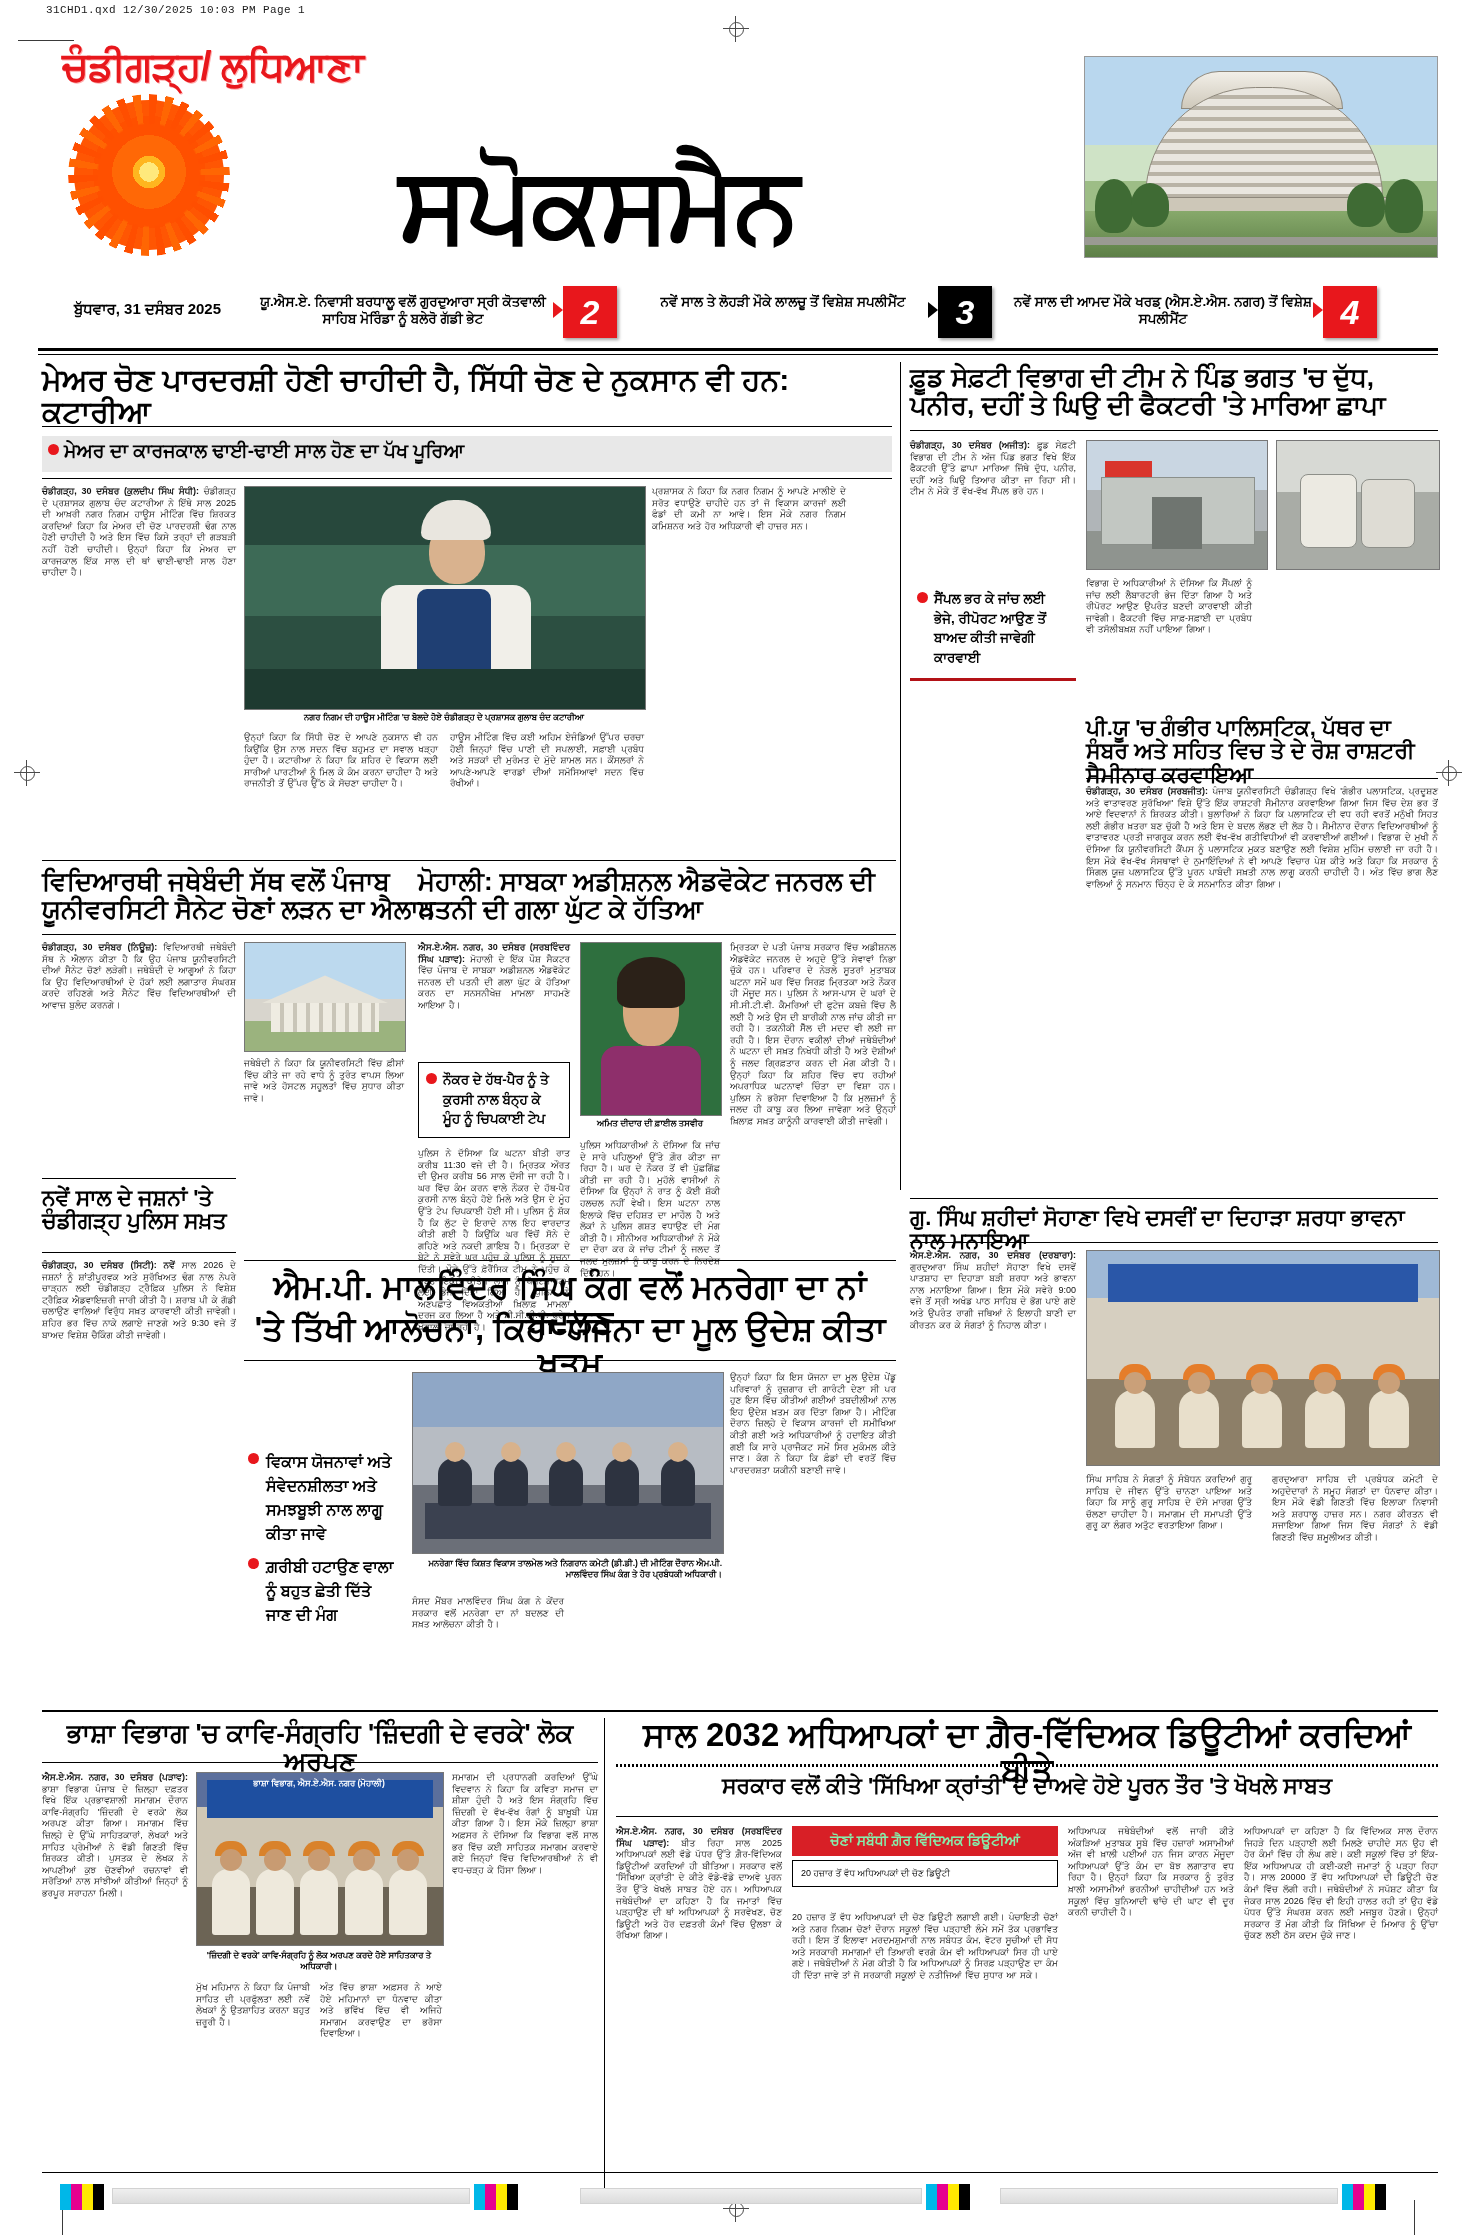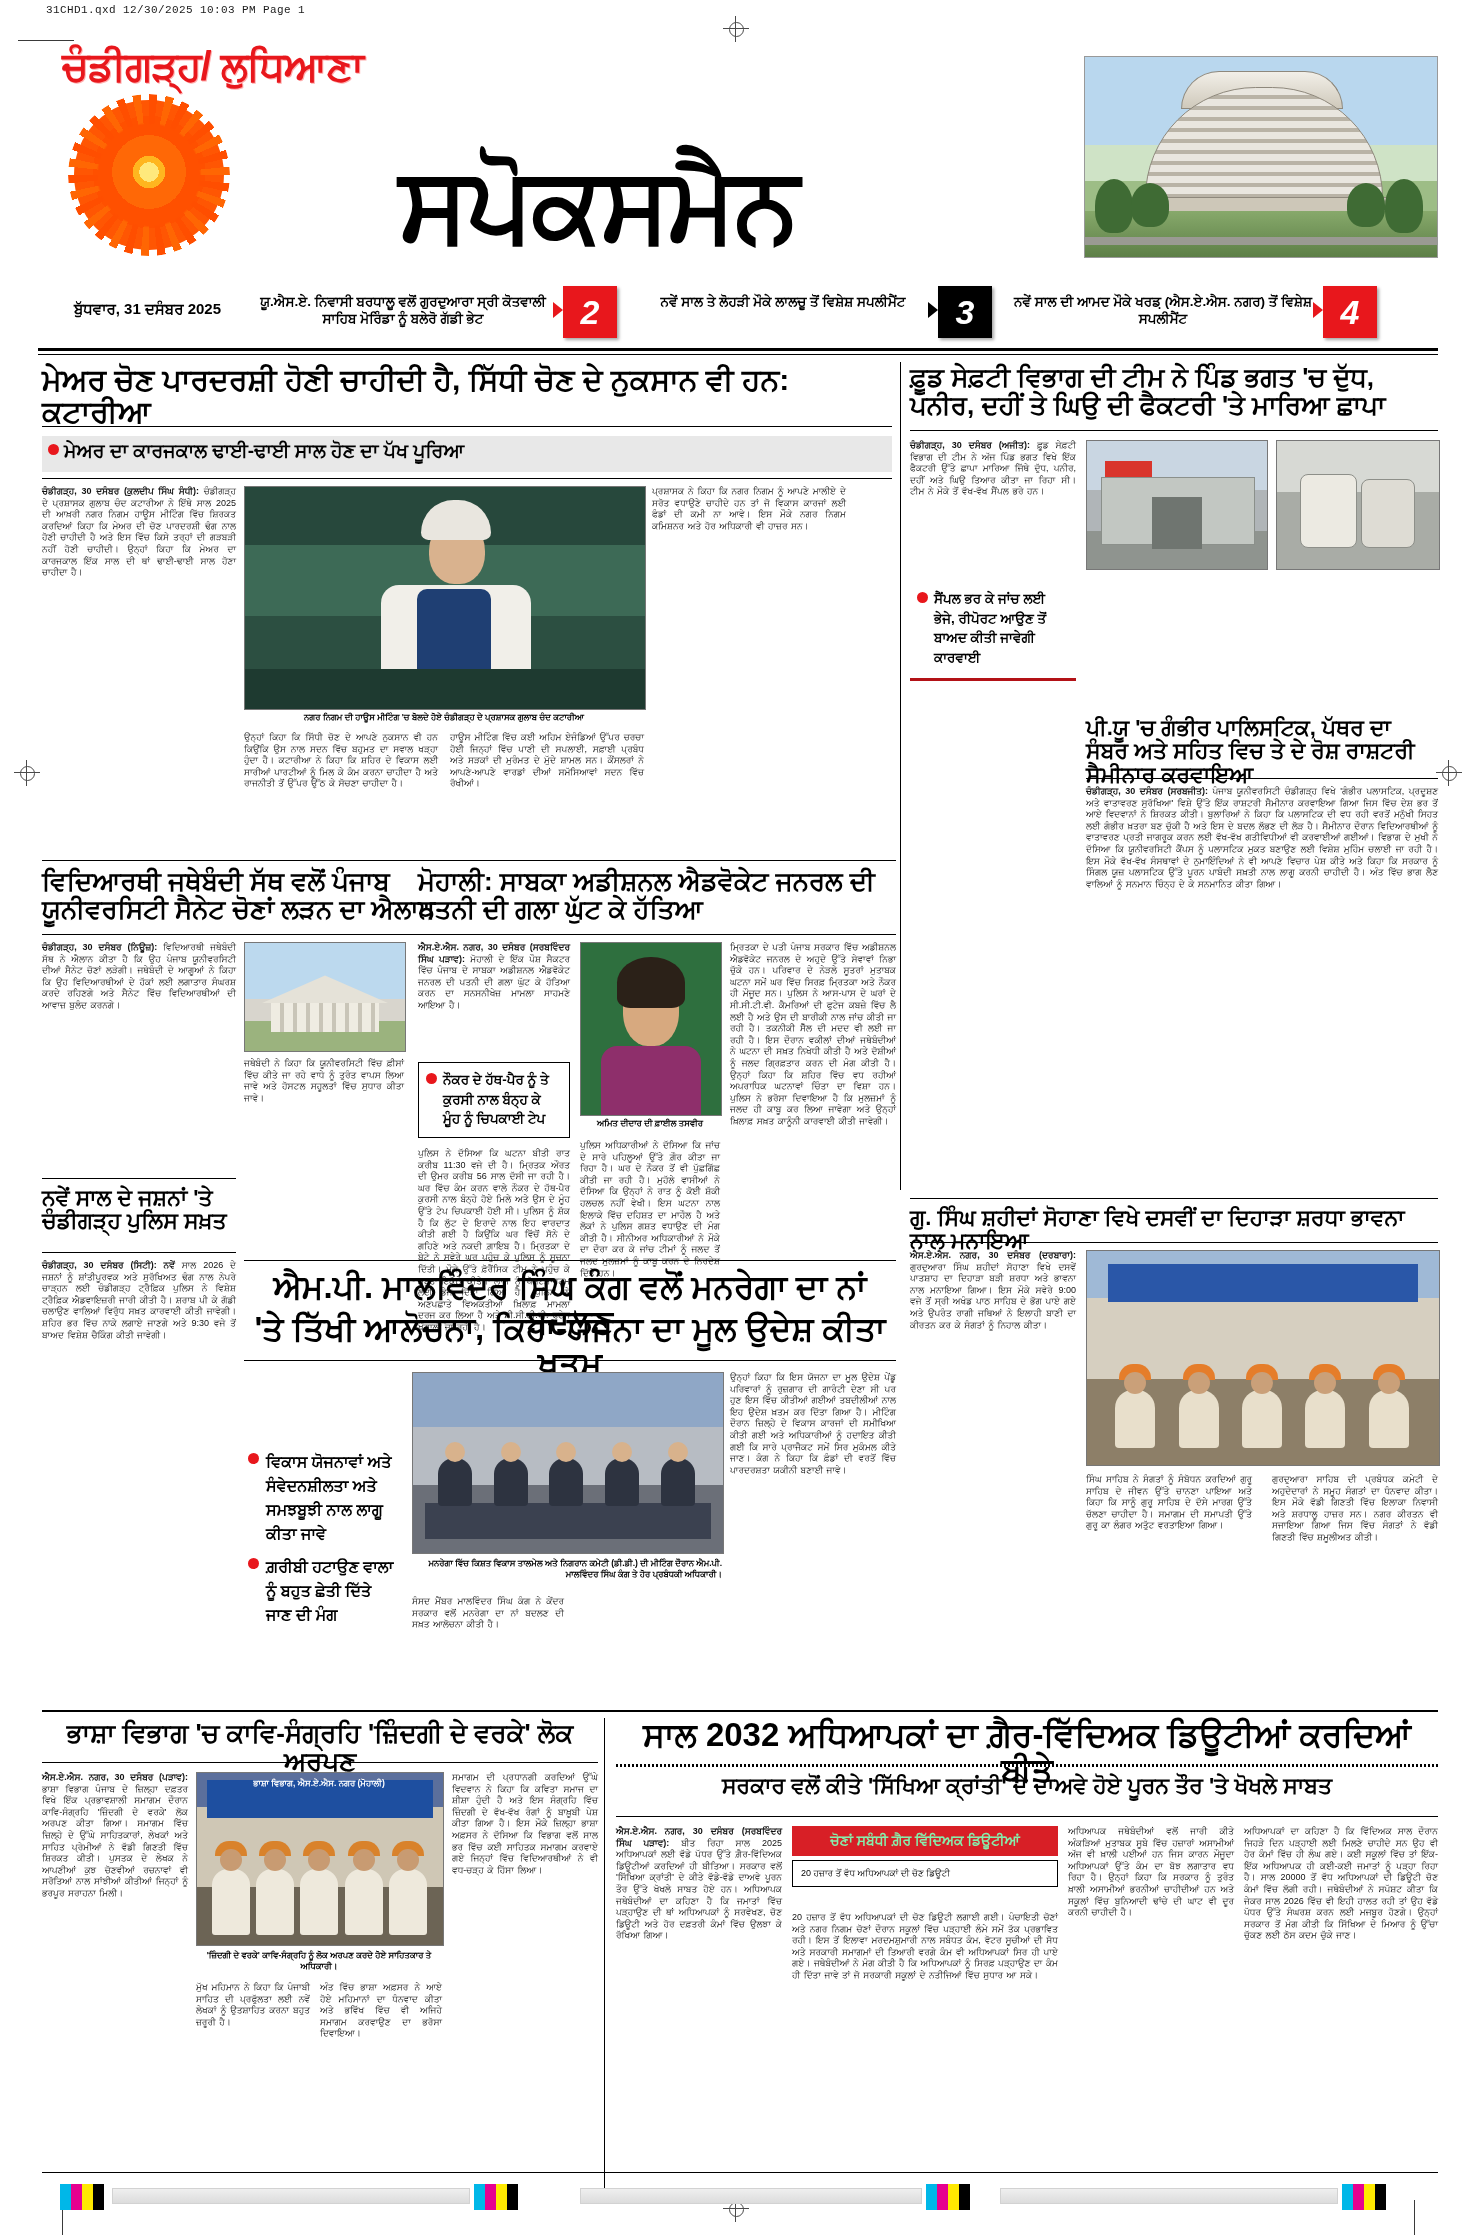--- a/index.html
+++ b/index.html
@@ -286,20 +286,23 @@
     <div class="d1"></div>
     <div class="d2"></div>
   </div>
 
   <div class="callout" style="left:872px;top:556px;width:166px;height:92px;border:none;">
     <span class="bullet"></span>
     <span>ਸੈਂਪਲ ਭਰ ਕੇ ਜਾਂਚ ਲਈ ਭੇਜੇ, ਰੀਪੋਰਟ ਆਉਣ ਤੋਂ ਬਾਅਦ ਕੀਤੀ ਜਾਵੇਗੀ ਕਾਰਵਾਈ</span>
   </div>
   <div class="callout-red-underline" style="left:872px;top:652px;width:166px;"></div>
 
+  <div class="col" style="left:1048px;top:552px;width:166px;height:130px;">
+    <div class="tx">ਵਿਭਾਗ ਦੇ ਅਧਿਕਾਰੀਆਂ ਨੇ ਦੱਸਿਆ ਕਿ ਸੈਂਪਲਾਂ ਨੂੰ ਜਾਂਚ ਲਈ ਲੈਬਾਰਟਰੀ ਭੇਜ ਦਿੱਤਾ ਗਿਆ ਹੈ ਅਤੇ ਰੀਪੋਰਟ ਆਉਣ ਉਪਰੰਤ ਬਣਦੀ ਕਾਰਵਾਈ ਕੀਤੀ ਜਾਵੇਗੀ। ਫੈਕਟਰੀ ਵਿੱਚ ਸਾਫ਼-ਸਫ਼ਾਈ ਦਾ ਪ੍ਰਬੰਧ ਵੀ ਤਸੱਲੀਬਖ਼ਸ਼ ਨਹੀਂ ਪਾਇਆ ਗਿਆ।</div>
+  </div>
   <div class="col" style="left:1234px;top:552px;width:166px;height:130px;">
     <div class="tx"></div>
   </div>
 
   <div class="hl hl-md" style="left:1048px;top:690px;width:352px;">ਪੀ.ਯੂ 'ਚ ਗੰਭੀਰ ਪਾਲਿਸਟਿਕ, ਪੱਥਰ ਦਾ ਸੰਬਰ ਅਤੇ ਸਹਿਤ ਵਿਚ ਤੇ ਦੇ ਰੋਸ਼ ਰਾਸ਼ਟਰੀ ਸੈਮੀਨਾਰ ਕਰਵਾਇਆ</div>
   <div class="rule thin" style="left:1048px;top:752px;width:352px;"></div>
   <div class="col" style="left:1048px;top:760px;width:352px;height:400px;">
     <div class="tx"><span class="dl">ਚੰਡੀਗੜ੍ਹ, 30 ਦਸੰਬਰ (ਸਰਬਜੀਤ):</span>
       ਪੰਜਾਬ ਯੂਨੀਵਰਸਿਟੀ ਚੰਡੀਗੜ੍ਹ ਵਿਖੇ 'ਗੰਭੀਰ ਪਲਾਸਟਿਕ, ਪ੍ਰਦੂਸ਼ਣ ਅਤੇ ਵਾਤਾਵਰਣ ਸੁਰੱਖਿਆ' ਵਿਸ਼ੇ ਉੱਤੇ ਇੱਕ ਰਾਸ਼ਟਰੀ ਸੈਮੀਨਾਰ ਕਰਵਾਇਆ ਗਿਆ ਜਿਸ ਵਿੱਚ ਦੇਸ਼ ਭਰ ਤੋਂ ਆਏ ਵਿਦਵਾਨਾਂ ਨੇ ਸ਼ਿਰਕਤ ਕੀਤੀ। ਬੁਲਾਰਿਆਂ ਨੇ ਕਿਹਾ ਕਿ ਪਲਾਸਟਿਕ ਦੀ ਵਧ ਰਹੀ ਵਰਤੋਂ ਮਨੁੱਖੀ ਸਿਹਤ ਲਈ ਗੰਭੀਰ ਖ਼ਤਰਾ ਬਣ ਚੁੱਕੀ ਹੈ ਅਤੇ ਇਸ ਦੇ ਬਦਲ ਲੱਭਣ ਦੀ ਲੋੜ ਹੈ।
       ਸੈਮੀਨਾਰ ਦੌਰਾਨ ਵਿਦਿਆਰਥੀਆਂ ਨੂੰ ਵਾਤਾਵਰਣ ਪ੍ਰਤੀ ਜਾਗਰੂਕ ਕਰਨ ਲਈ ਵੱਖ-ਵੱਖ ਗਤੀਵਿਧੀਆਂ ਵੀ ਕਰਵਾਈਆਂ ਗਈਆਂ। ਵਿਭਾਗ ਦੇ ਮੁਖੀ ਨੇ ਦੱਸਿਆ ਕਿ ਯੂਨੀਵਰਸਿਟੀ ਕੈਂਪਸ ਨੂੰ ਪਲਾਸਟਿਕ ਮੁਕਤ ਬਣਾਉਣ ਲਈ ਵਿਸ਼ੇਸ਼ ਮੁਹਿੰਮ ਚਲਾਈ ਜਾ ਰਹੀ ਹੈ।

